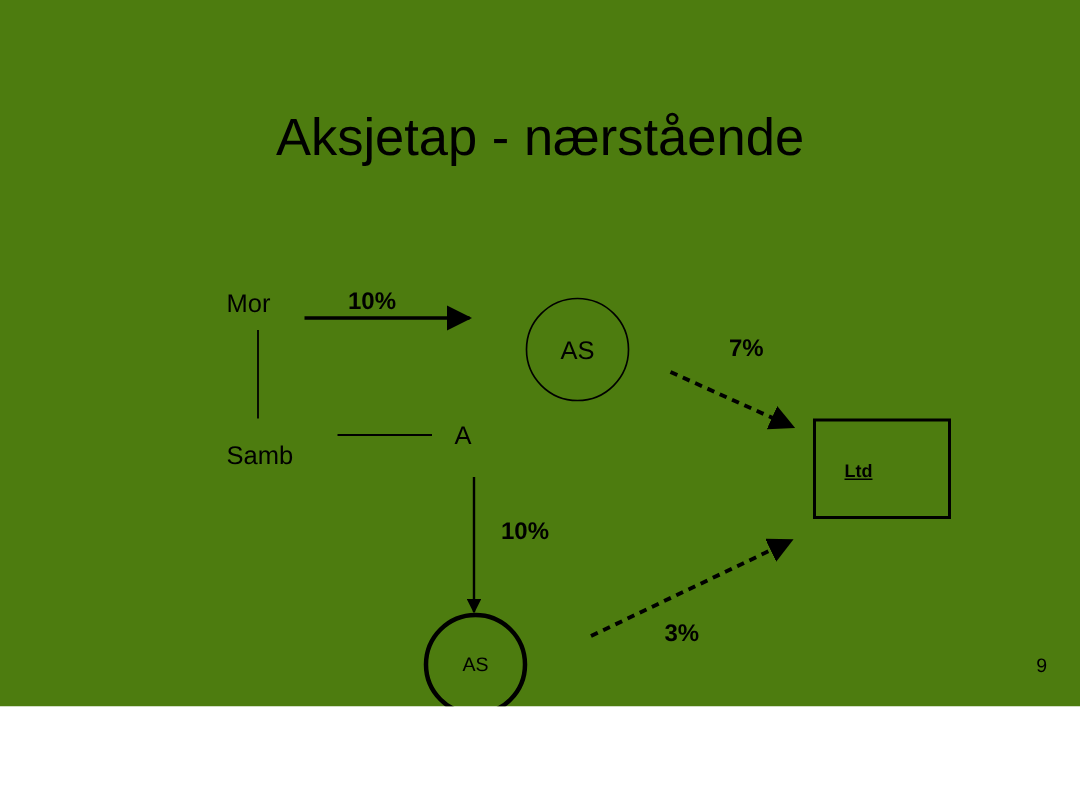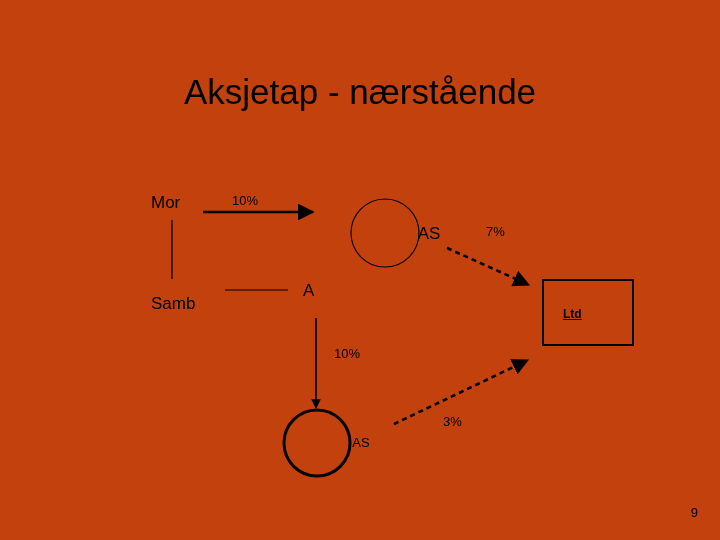--- a/index.html
+++ b/index.html
@@ -7,22 +7,22 @@
     padding: 0;
     background: #ffffff;
   }
   body {
     font-family: "Liberation Sans", sans-serif;
     color: #000000;
   }
   #slide {
     position: relative;
     width: 720px;
-    height: 540px;
-    background: #c2410c;
+    height: 471px;
+    background: #4d7c0f;
     overflow: hidden;
   }
   #slide-title {
     position: absolute;
     left: 0;
     top: 48px;
     width: 720px;
     text-align: center;
     font-size: 35px;
     font-weight: normal;
@@ -40,34 +40,33 @@
   }
   .node-label {
     position: absolute;
     font-size: 17px;
     color: #000000;
     white-space: nowrap;
     line-height: 1;
   }
   .edge-label {
     position: absolute;
-    font-size: 13px;
-    font-weight: normal;
+    font-size: 16px;
+    font-weight: bold;
     color: #000000;
     white-space: nowrap;
     line-height: 1;
   }
   .circle-text {
     position: absolute;
     font-size: 17px;
     color: #000000;
     white-space: nowrap;
     line-height: 1;
     text-align: center;
-    padding-left: 44px;
   }
   .box-text {
     position: absolute;
     font-size: 12px;
     font-weight: bold;
     color: #000000;
     white-space: nowrap;
     line-height: 1;
     text-decoration: underline;
   }

